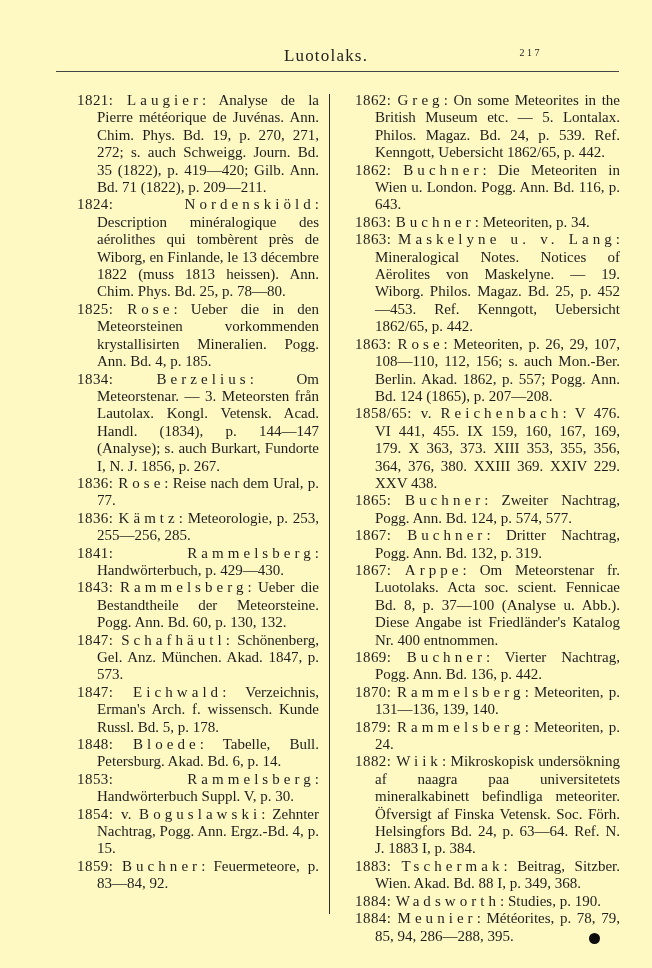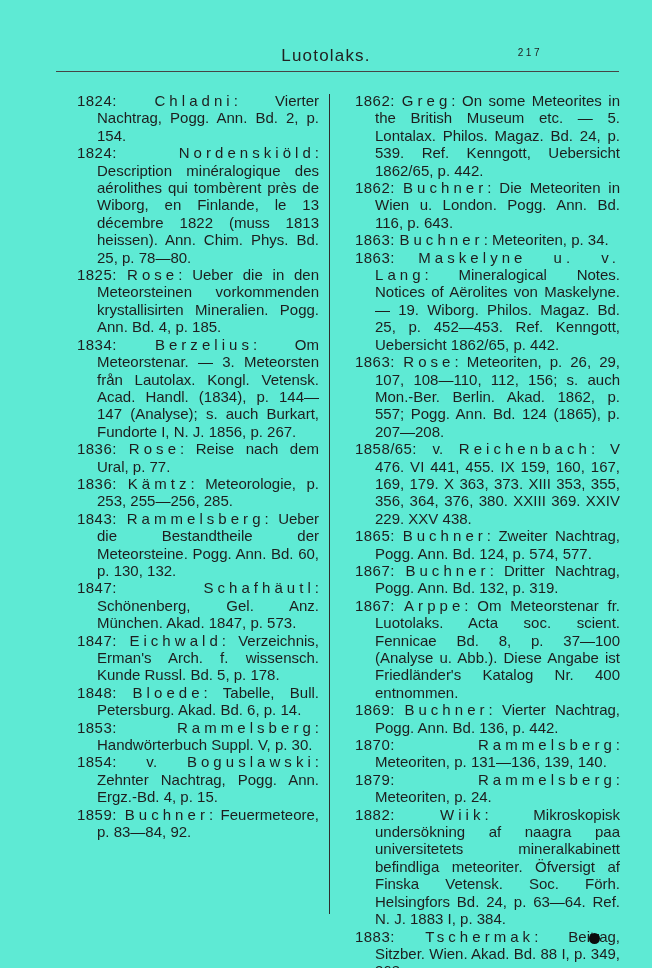--- a/index.html
+++ b/index.html
@@ -4,22 +4,22 @@
 <style>
   html, body {
     margin: 0;
     padding: 0;
     background: #ffffff;
   }
   #page {
     position: relative;
     width: 652px;
     height: 968px;
-    background: #5eead4;
-    font-family: Liberation Sans, sans-serif;
+    background: #fef9c3;
+    font-family: Liberation Serif, serif;
     color: #1e1e1e;
     overflow: hidden;
   }
   
   .running-head-title {
     position: absolute;
     top: 46px;
     left: 0;
     width: 652px;
     text-align: center;
@@ -85,26 +85,27 @@
 
 <div id="page">
 
   <div class="running-head-title">Luotolaks.</div>
 
   <div class="page-number">217</div>
 
   <div class="header-rule"></div>
 
   <div id="col-left" class="column">
-      <p class="entry"><span class="year">1824: </span><span class="author">Chladni</span><span>: </span><span class="etext">Vierter Nachtrag, Pogg. Ann. Bd. 2, p. 154.</span></p>
+      <p class="entry"><span class="year">1821: </span><span class="author">Laugier</span><span>: </span><span class="etext">Analyse de la Pierre météorique de Juvénas. Ann. Chim. Phys. Bd. 19, p. 270, 271, 272; s. auch Schweigg. Journ. Bd. 35 (1822), p. 419—420; Gilb. Ann. Bd. 71 (1822), p. 209—211.</span></p>
       <p class="entry"><span class="year">1824: </span><span class="author">Nordenskiöld</span><span>: </span><span class="etext">Description minéralogique des aérolithes qui tombèrent près de Wiborg, en Finlande, le 13 décembre 1822 (muss 1813 heissen). Ann. Chim. Phys. Bd. 25, p. 78—80.</span></p>
       <p class="entry"><span class="year">1825: </span><span class="author">Rose</span><span>: </span><span class="etext">Ueber die in den Meteorsteinen vorkommenden krystallisirten Mineralien. Pogg. Ann. Bd. 4, p. 185.</span></p>
       <p class="entry"><span class="year">1834: </span><span class="author">Berzelius</span><span>: </span><span class="etext">Om Meteorstenar. — 3. Meteorsten från Lautolax. Kongl. Vetensk. Acad. Handl. (1834), p. 144—147 (Analyse); s. auch Burkart, Fundorte I, N. J. 1856, p. 267.</span></p>
       <p class="entry"><span class="year">1836: </span><span class="author">Rose</span><span>: </span><span class="etext">Reise nach dem Ural, p. 77.</span></p>
       <p class="entry"><span class="year">1836: </span><span class="author">Kämtz</span><span>: </span><span class="etext">Meteorologie, p. 253, 255—256, 285.</span></p>
+      <p class="entry"><span class="year">1841: </span><span class="author">Rammelsberg</span><span>: </span><span class="etext">Handwörterbuch, p. 429—430.</span></p>
       <p class="entry"><span class="year">1843: </span><span class="author">Rammelsberg</span><span>: </span><span class="etext">Ueber die Bestandtheile der Meteorsteine. Pogg. Ann. Bd. 60, p. 130, 132.</span></p>
       <p class="entry"><span class="year">1847: </span><span class="author">Schafhäutl</span><span>: </span><span class="etext">Schönenberg, Gel. Anz. München. Akad. 1847, p. 573.</span></p>
       <p class="entry"><span class="year">1847: </span><span class="author">Eichwald</span><span>: </span><span class="etext">Verzeichnis, Erman's Arch. f. wissensch. Kunde Russl. Bd. 5, p. 178.</span></p>
       <p class="entry"><span class="year">1848: </span><span class="author">Bloede</span><span>: </span><span class="etext">Tabelle, Bull. Petersburg. Akad. Bd. 6, p. 14.</span></p>
       <p class="entry"><span class="year">1853: </span><span class="author">Rammelsberg</span><span>: </span><span class="etext">Handwörterbuch Suppl. V, p. 30.</span></p>
       <p class="entry"><span class="year">1854: </span><span class="prefix">v. </span><span class="author">Boguslawski</span><span>: </span><span class="etext">Zehnter Nachtrag, Pogg. Ann. Ergz.-Bd. 4, p. 15.</span></p>
       <p class="entry"><span class="year">1859: </span><span class="author">Buchner</span><span>: </span><span class="etext">Feuermeteore, p. 83—84, 92.</span></p>
     </div>
 
   <div class="column-divider"></div>

